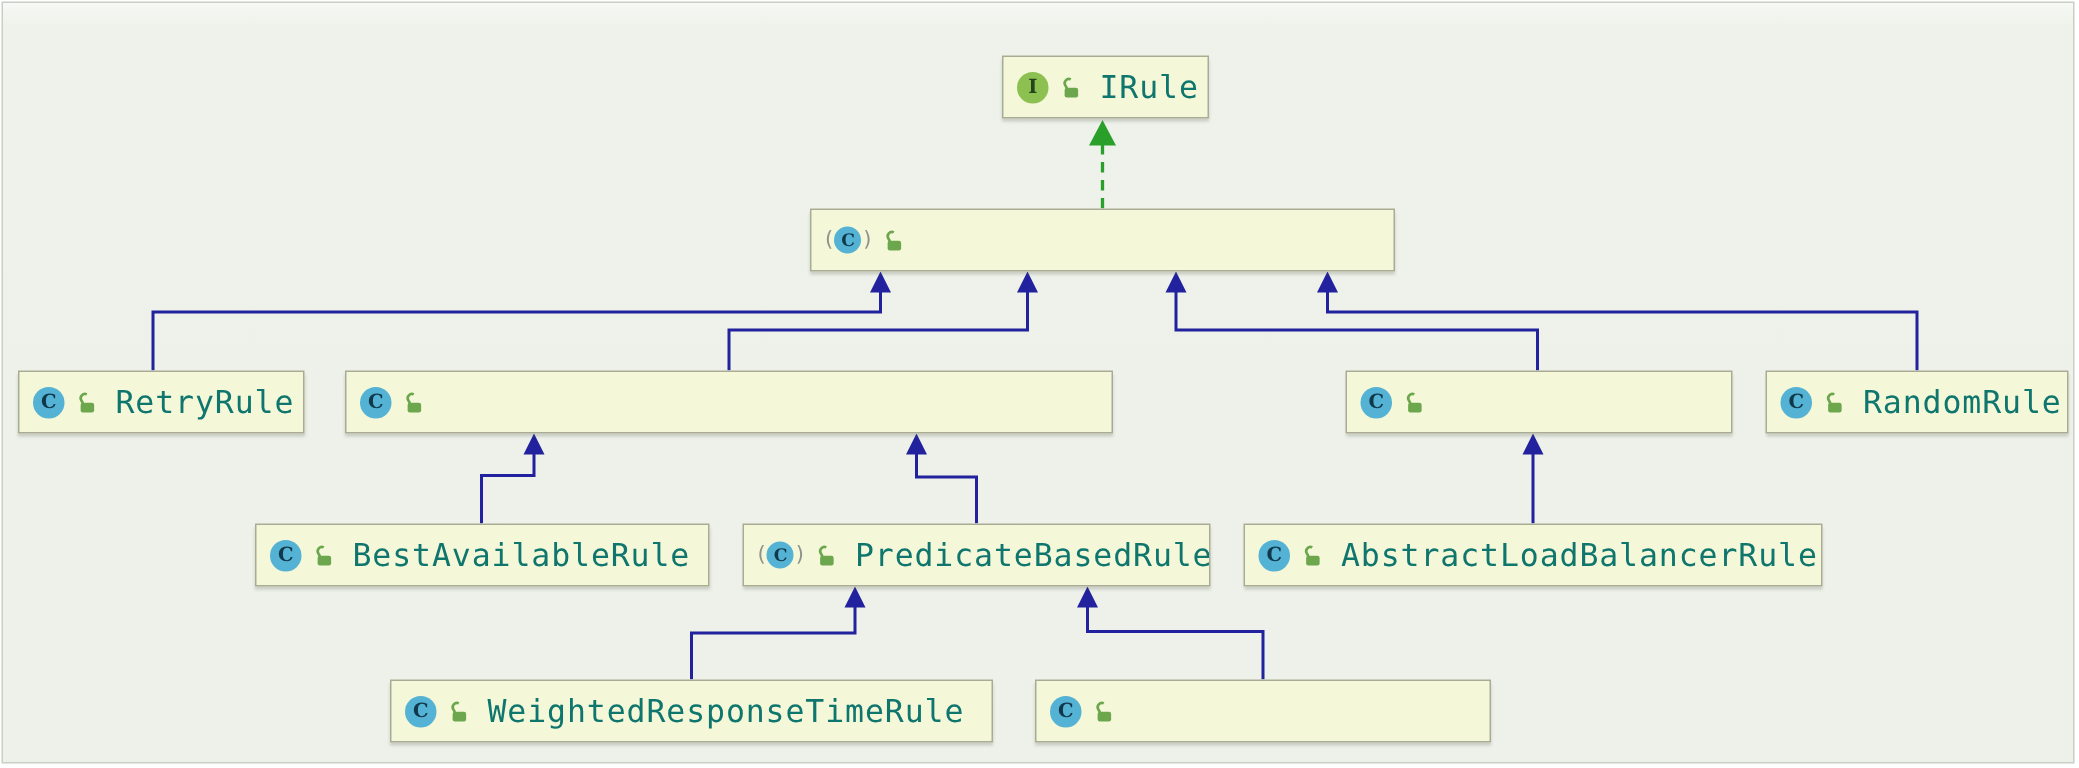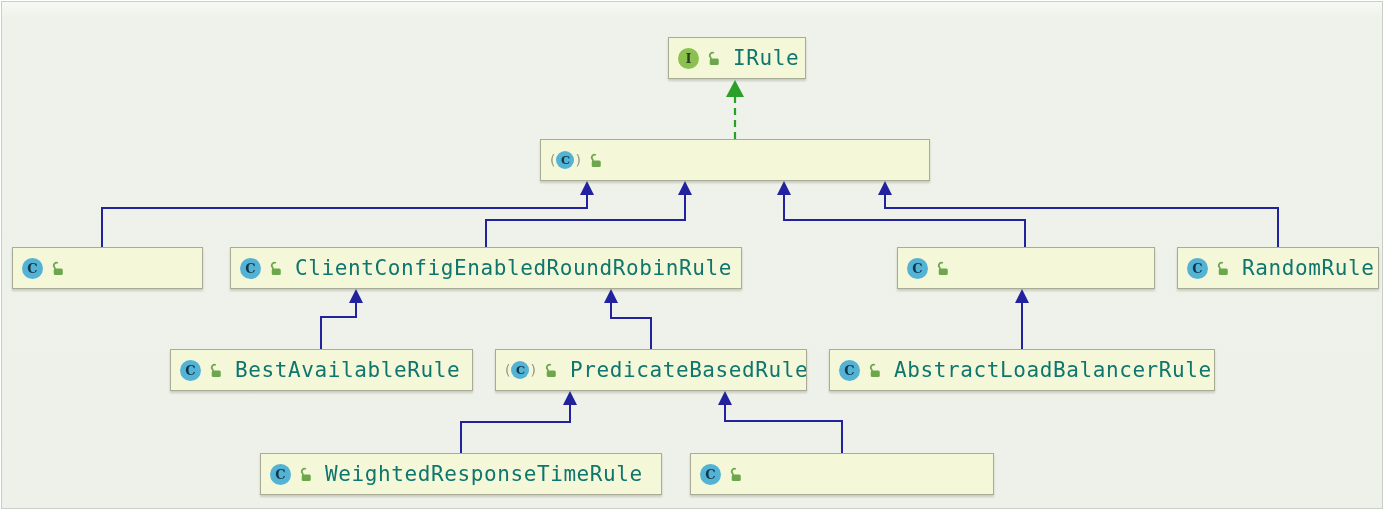--- a/index.html
+++ b/index.html
@@ -122,33 +122,33 @@
   <div class="node" style="left:10px;top:245px;width:191px;">
     <span class="iconwrap">
         <span class="circle cls">C</span>
       </span>
     <span class="lock">
         <svg width="15" height="15" viewBox="0 0 16 16">
           <path d="M4.4 8.4 V6 a3 3 0 0 1 5.5 -1.7" fill="none" stroke="var(--lock-icon,#6ca74d)" stroke-width="1.9" transform="rotate(-30 5 6)"></path>
           <rect x="4" y="8" width="9.6" height="7" rx="1.6" fill="var(--lock-icon,#6ca74d)"></rect>
         </svg>
       </span>
+    <span class="label">RetryRule</span>
   </div>
 
   <div class="node" style="left:228px;top:245px;width:512px;">
     <span class="iconwrap">
         <span class="circle cls">C</span>
       </span>
     <span class="lock">
         <svg width="15" height="15" viewBox="0 0 16 16">
           <path d="M4.4 8.4 V6 a3 3 0 0 1 5.5 -1.7" fill="none" stroke="var(--lock-icon,#6ca74d)" stroke-width="1.9" transform="rotate(-30 5 6)"></path>
           <rect x="4" y="8" width="9.6" height="7" rx="1.6" fill="var(--lock-icon,#6ca74d)"></rect>
         </svg>
       </span>
-    <span class="label">ClientConfigEnabledRoundRobinRule</span>
   </div>
 
   <div class="node" style="left:895px;top:245px;width:258px;">
     <span class="iconwrap">
         <span class="circle cls">C</span>
       </span>
     <span class="lock">
         <svg width="15" height="15" viewBox="0 0 16 16">
           <path d="M4.4 8.4 V6 a3 3 0 0 1 5.5 -1.7" fill="none" stroke="var(--lock-icon,#6ca74d)" stroke-width="1.9" transform="rotate(-30 5 6)"></path>
           <rect x="4" y="8" width="9.6" height="7" rx="1.6" fill="var(--lock-icon,#6ca74d)"></rect>

